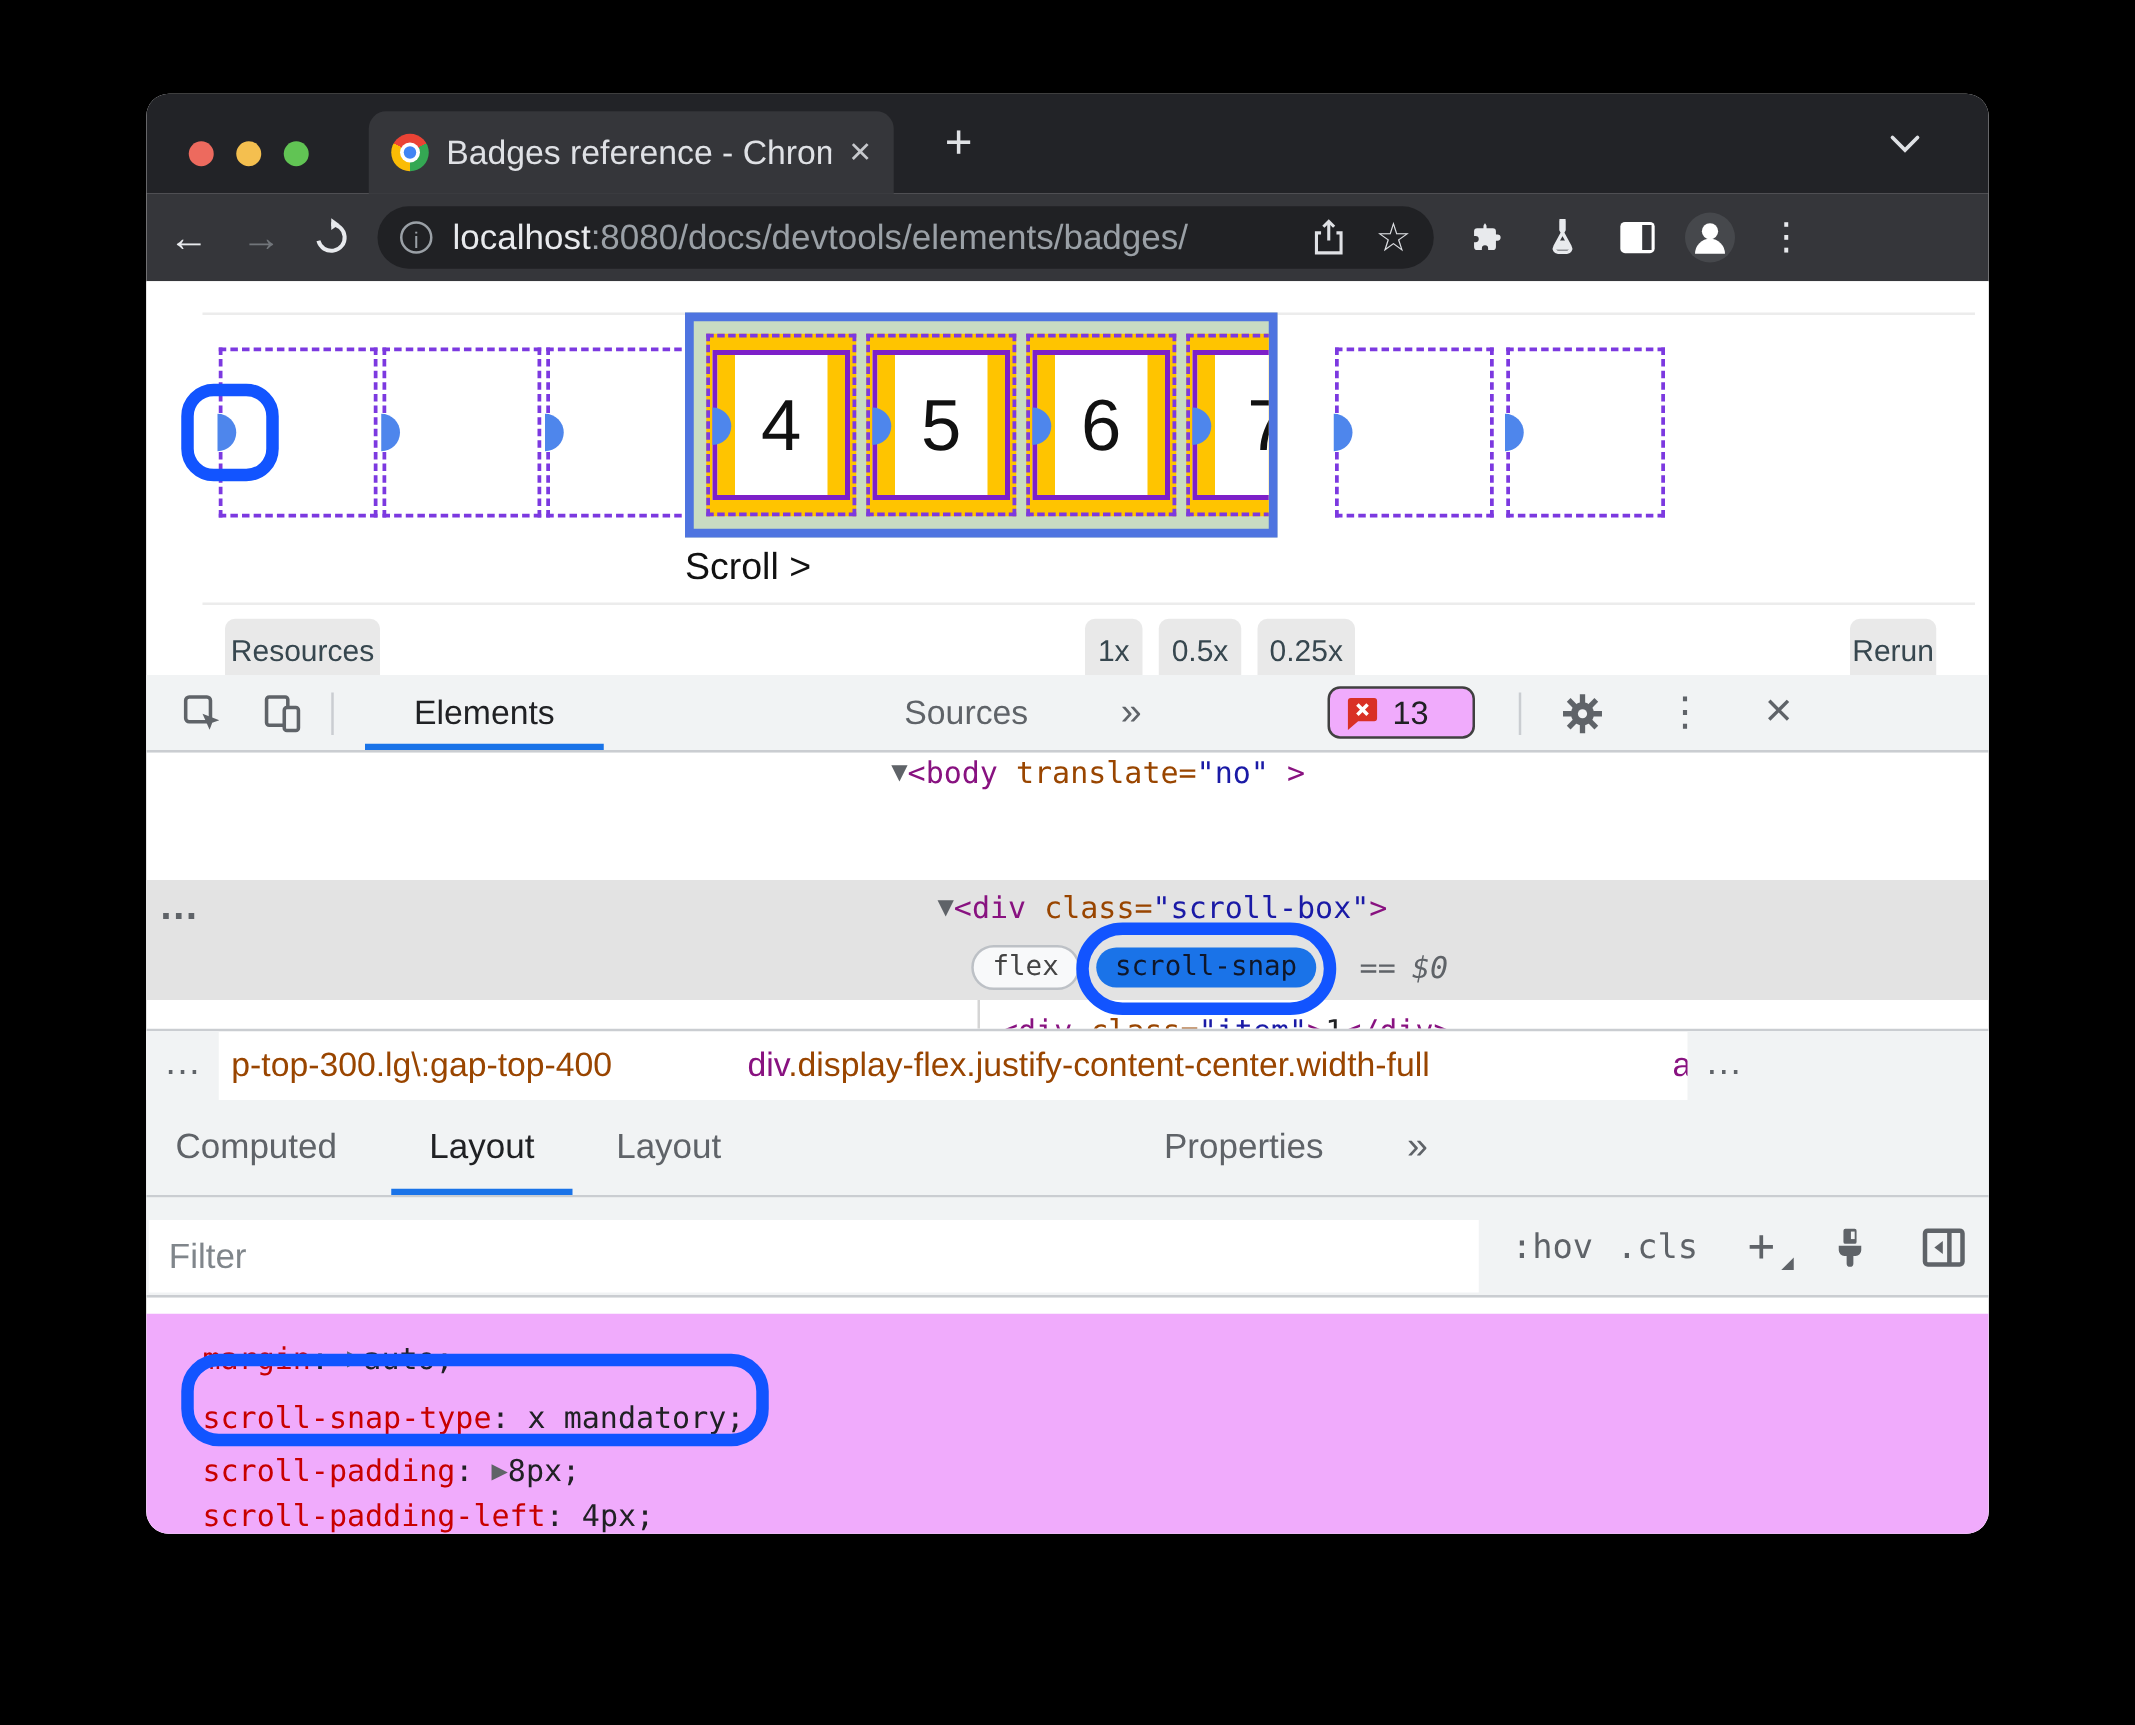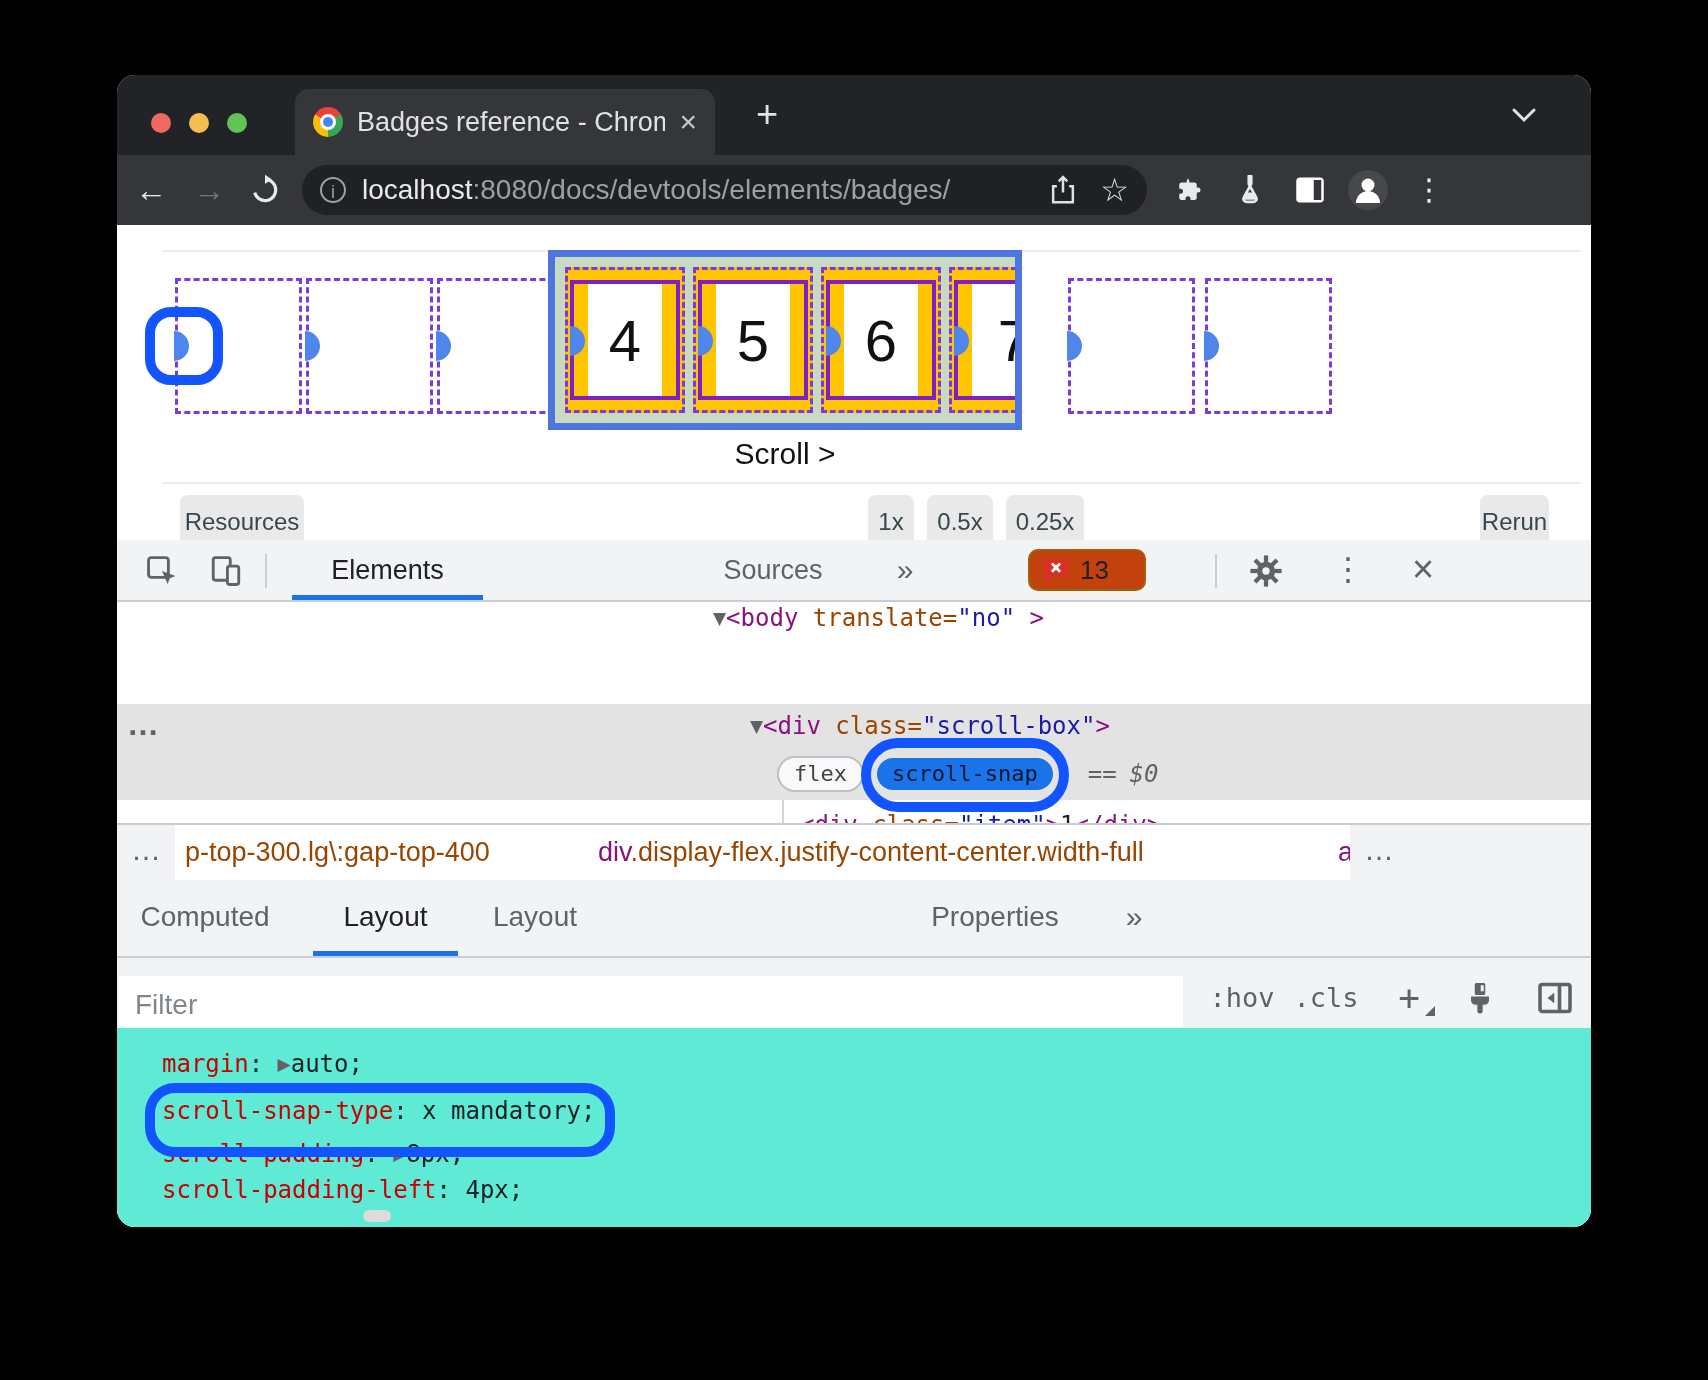--- a/index.html
+++ b/index.html
@@ -193,21 +193,21 @@
       </div>
       <div class="abs cell" style="left:394px;width:130px">
         <div class="cellin">
             <div class="stripe" style="left:0"></div>
             <span class="num">7</span>
           </div>
         <div class="abs dot" style="left:2px;top:56px"></div>
       </div>
     </div>
 
-    <div class="abs" style="left:431px;top:212px;width:474px;text-align:center;font-size:30px;color:#111">Scroll &gt;</div>
+    <div class="abs" style="left:431px;top:212px;width:474px;font-size:30px;color:#111">Scroll &gt;</div>
 
     <div class="abs embtn" style="left:63px;width:124px">Resources</div>
     <div class="abs embtn" style="left:751px;width:46px">1x</div>
     <div class="abs embtn" style="left:810px;width:66px">0.5x</div>
     <div class="abs embtn" style="left:889px;width:78px">0.25x</div>
     <div class="abs embtn" style="left:1363px;width:69px">Rerun</div>
   </div>
 
   <div class="abs dt">
 
@@ -224,21 +224,21 @@
             <rect x="13" y="8.5" width="8" height="13" rx="1.5" fill="#f1f3f4" stroke="#5f6368" stroke-width="2"></rect>
           </svg>
       </div>
       <div class="abs sep" style="left:148px"></div>
 
       <div class="abs dttab on" style="left:175px;width:191px">Elements</div>
       <div class="abs under" style="left:175px;width:191px;top:55px"></div>
       <div class="abs dttab" style="left:574px;width:164px">Sources</div>
       <div class="abs dttab" style="left:766px;width:44px;font-size:30px">»</div>
 
-      <div class="abs flexc" style="left:911px;top:9px;width:118px;height:42px;background:#c2410c;border:2px solid #a16207;border-radius:10px;box-sizing:border-box;padding:0 12px">
+      <div class="abs flexc" style="left:945px;top:9px;width:118px;height:42px;background:#f0abfc;border:2px solid #404040;border-radius:10px;box-sizing:border-box;padding:0 12px">
         <span>
           <svg width="28" height="28" viewBox="0 0 24 24">
               <path d="M2 4a2 2 0 0 1 2-2h16a2 2 0 0 1 2 2v12a2 2 0 0 1-2 2H9l-7 6z" fill="#d93025"></path>
               <path d="M8.5 6.5l7 7M15.5 6.5l-7 7" stroke="#fff" stroke-width="2.4"></path>
             </svg>
         </span>
         <span style="margin-left:10px;font-size:26px;color:#202124">13</span>
       </div>
 
       <div class="abs sep" style="left:1098px"></div>
@@ -325,21 +325,21 @@
       </div>
       <div class="abs" style="left:1420px;top:22px">
         <svg width="36" height="36" viewBox="0 0 24 24">
             <rect x="2" y="3" width="20" height="18" rx="1.5" fill="none" stroke="#5f6368" stroke-width="2.4"></rect>
             <line x1="15" y1="3" x2="15" y2="21" stroke="#5f6368" stroke-width="2.4"></line>
             <path d="M11.5 8.5 7 12l4.5 3.5z" fill="#5f6368"></path>
           </svg>
       </div>
     </div>
 
-    <div class="abs" style="left:0;top:488px;width:1474px;height:223px;background:#5eead4;overflow:hidden">
+    <div class="abs" style="left:0;top:511px;width:1474px;height:223px;background:#f0abfc;overflow:hidden">
       <div class="abs stline mono" style="top:14px">
         <span class="prop">margin</span><span class="txt">: </span><span class="arrow">▶</span><span class="txt">auto;</span>
       </div>
       <div class="abs stline mono" style="top:61px">
         <span class="prop">scroll-snap-type</span><span class="txt">: </span><span class="txt">x mandatory;</span>
       </div>
       <div class="abs stline mono" style="top:104px">
         <span class="prop">scroll-padding</span><span class="txt">: </span><span class="arrow">▶</span><span class="txt">8px;</span>
       </div>
       <div class="abs stline mono" style="top:140px">

